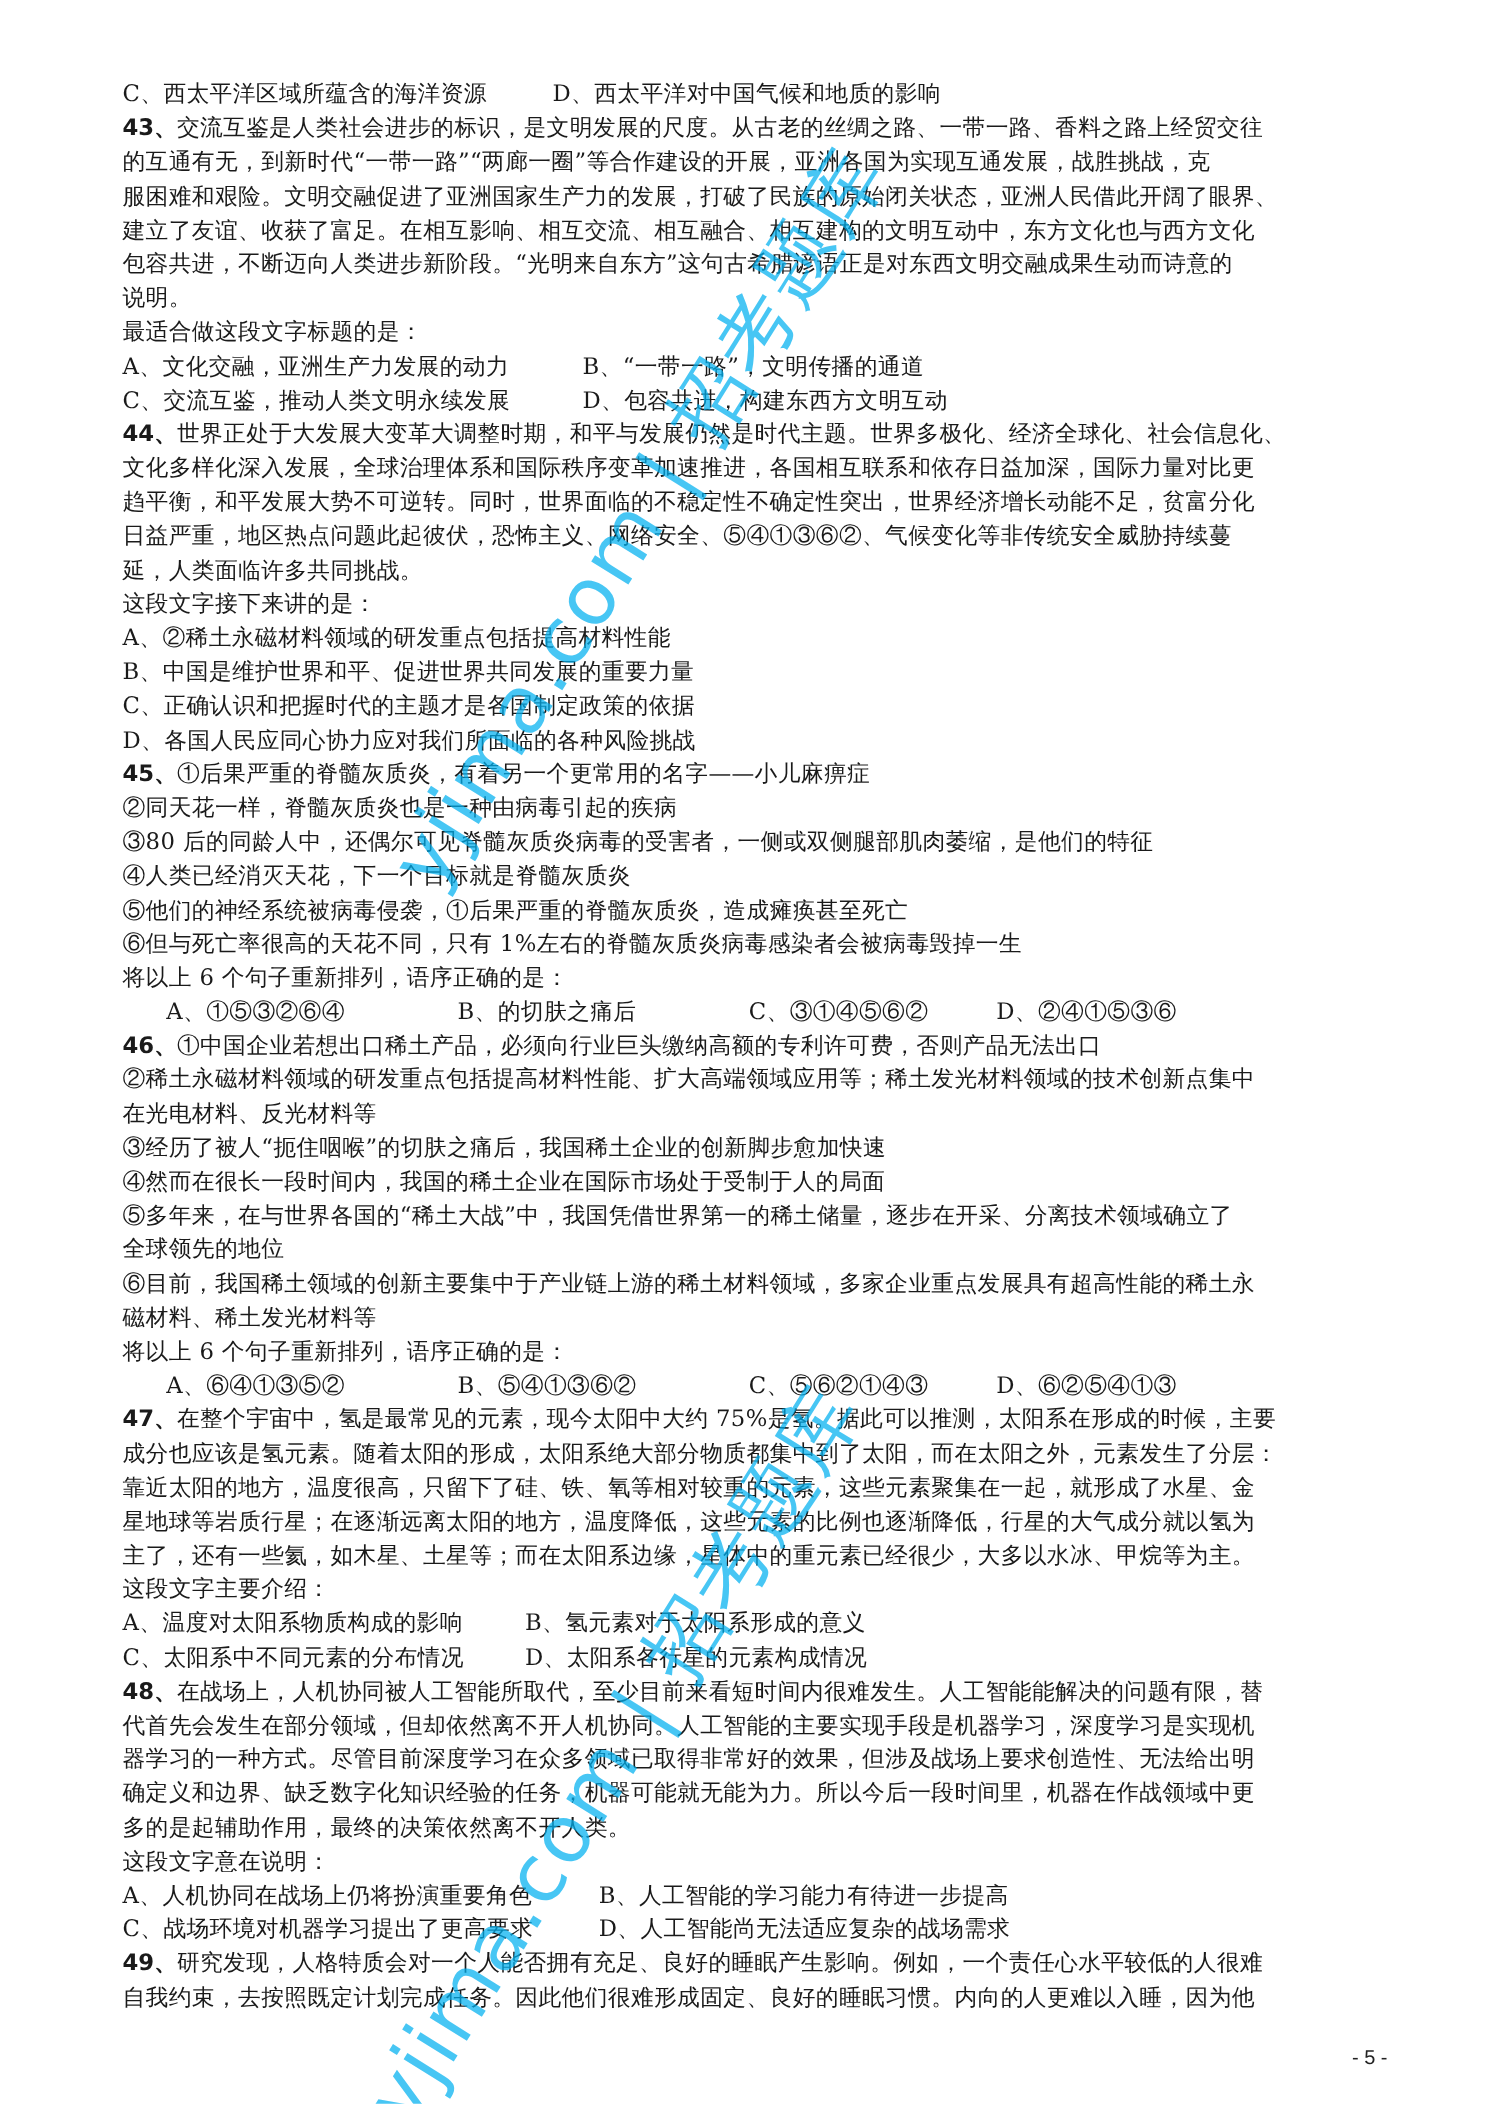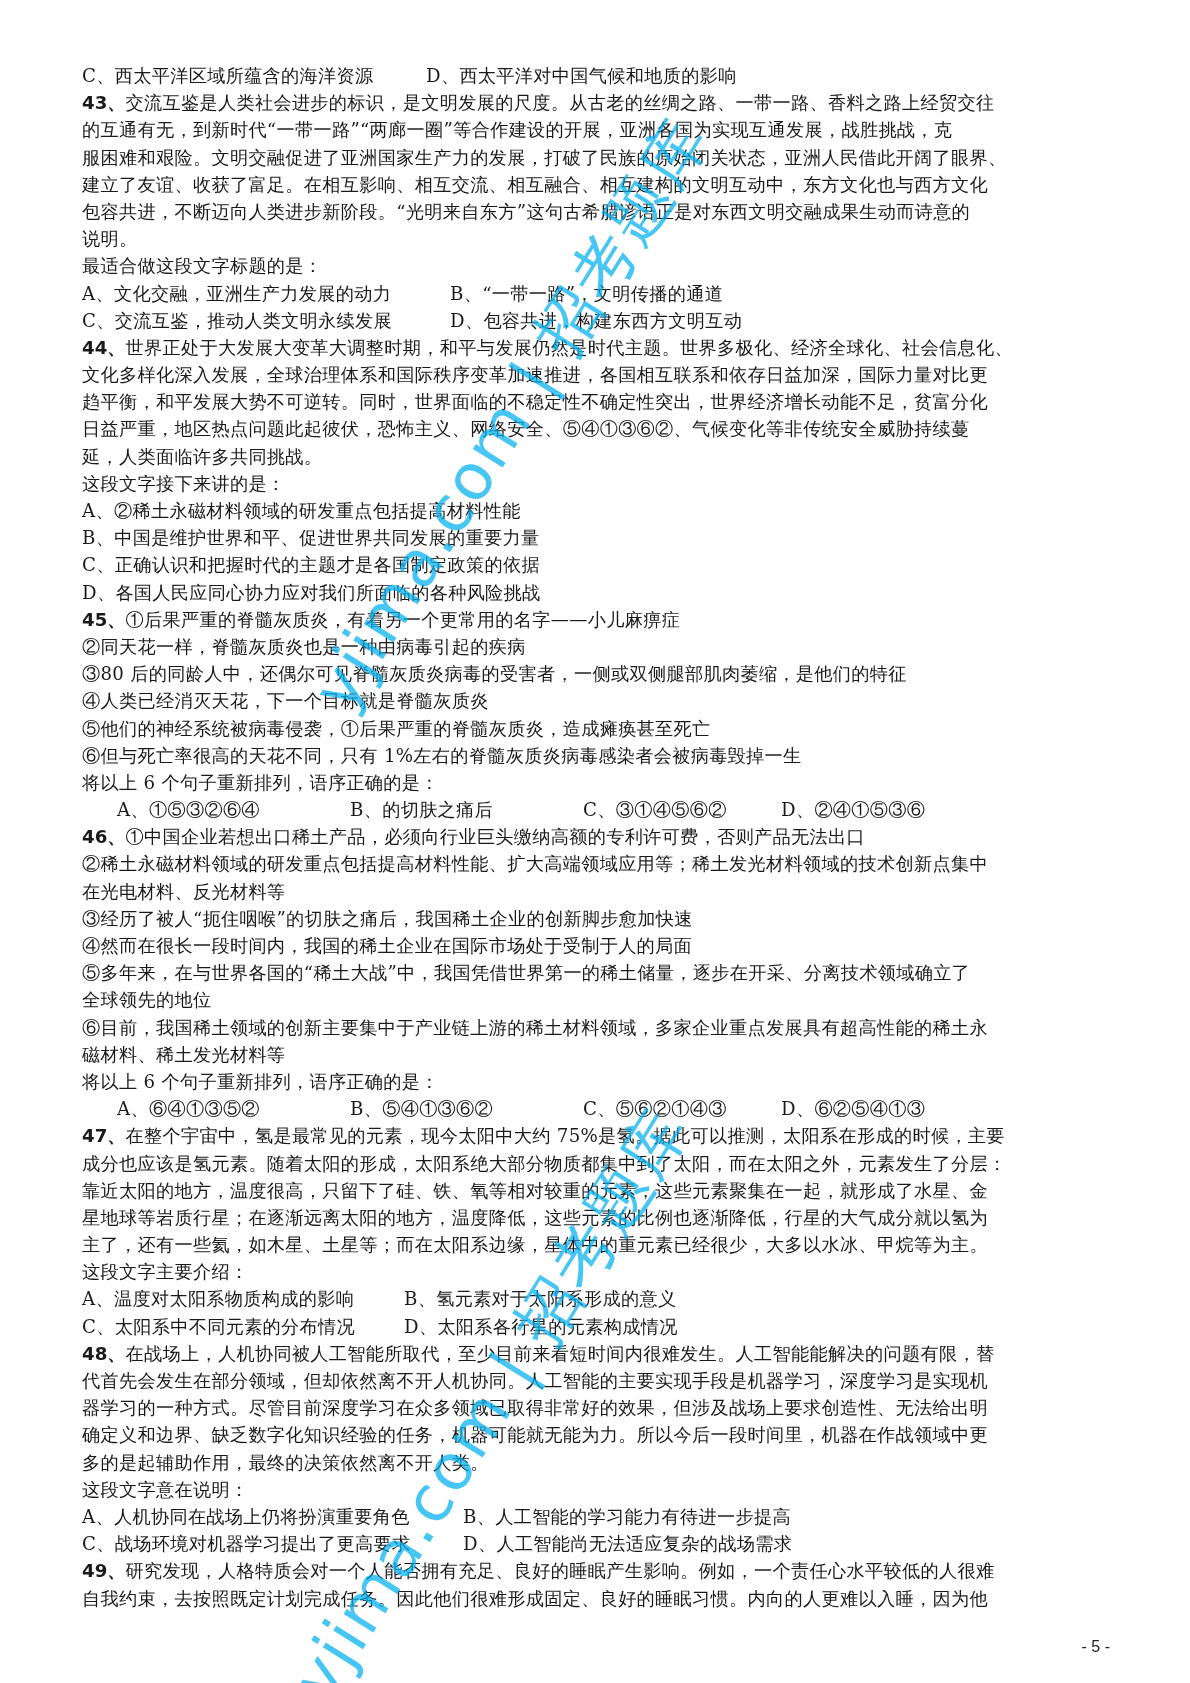--- a/index.html
+++ b/index.html
@@ -2,21 +2,21 @@
 <html><head>
 <meta charset="utf-8">
 <style>
   html, body { margin: 0; padding: 0; background: #ffffff; }
   body {
     width: 1190px; height: 1683px; position: relative; overflow: hidden;
     font-family: "DejaVu Serif", "Liberation Serif", serif;
     color: #1a1a1a;
   }
   .page {
-    position: absolute; left: 82px; top: 62px; width: 1028px;
+    position: absolute; left: 98px; top: 62px; width: 1028px;
     font-size: 18.2px; line-height: 27.2px; letter-spacing: 0.3px;
     z-index: 1;
   }
   .line { white-space: pre; height: 27.2px; }
   .qnum { font-family: "DejaVu Sans", "Liberation Sans", sans-serif; font-weight: bold; letter-spacing: 0; }
   .opt-row { display: flex; height: 27.2px; white-space: nowrap; }
   .opt-row .opt { display: inline-block; }
   .opt-row .opt.w2 { width: 368px; }
   .opt-row .opt.w4 { width: 185px; }
   .opt-row.circled .opt.w4 { width: 198px; margin-left: 35px; }

